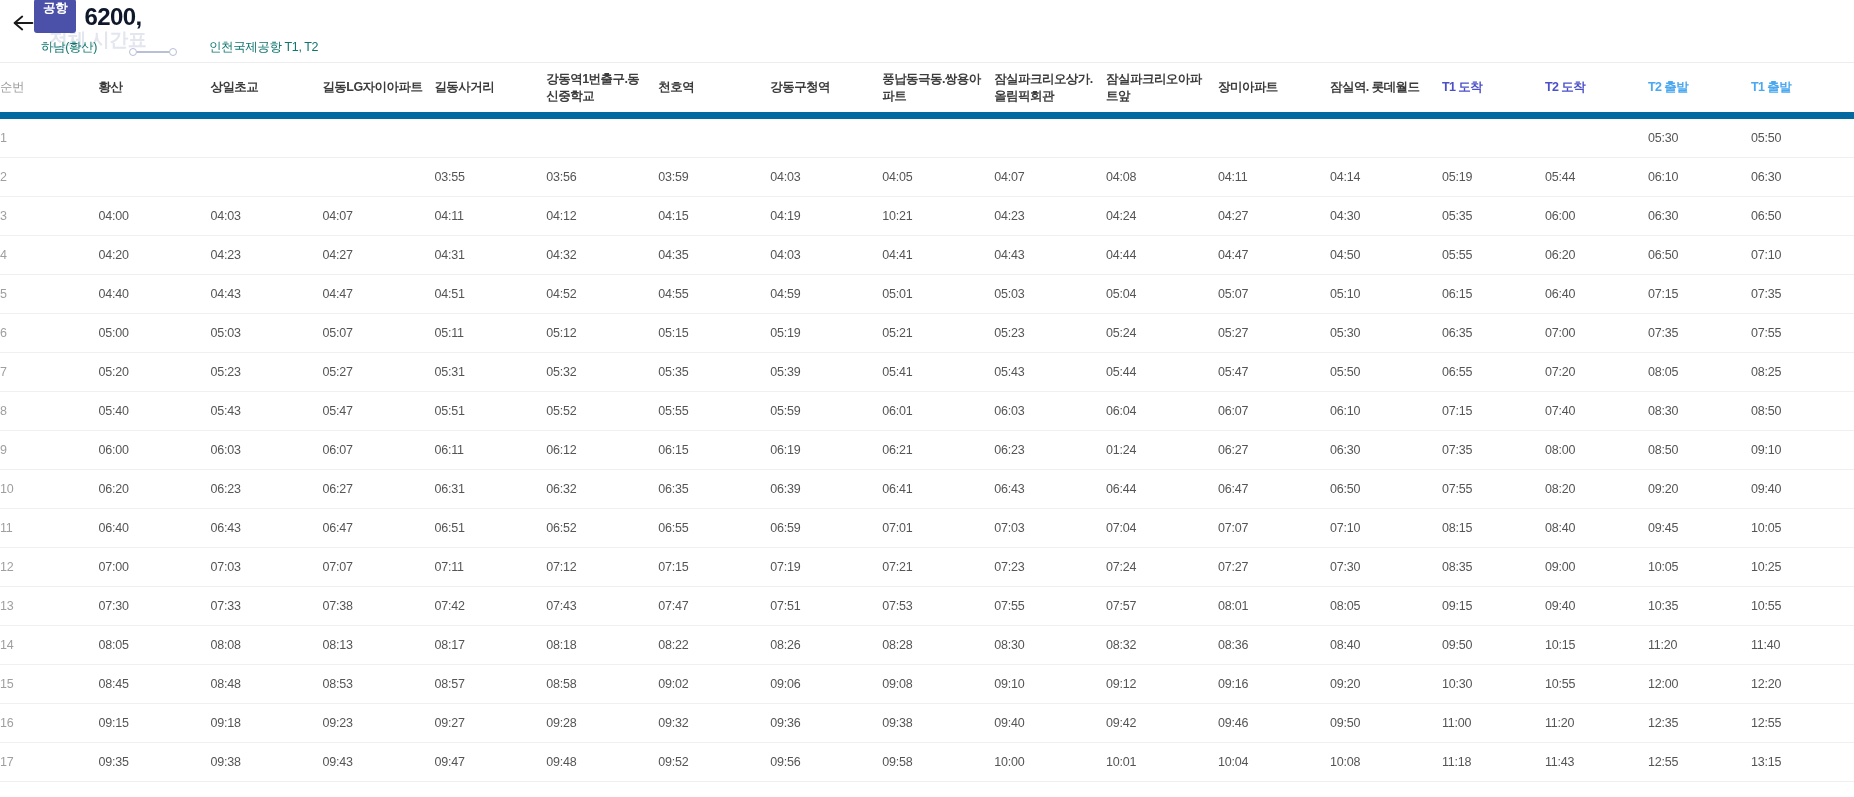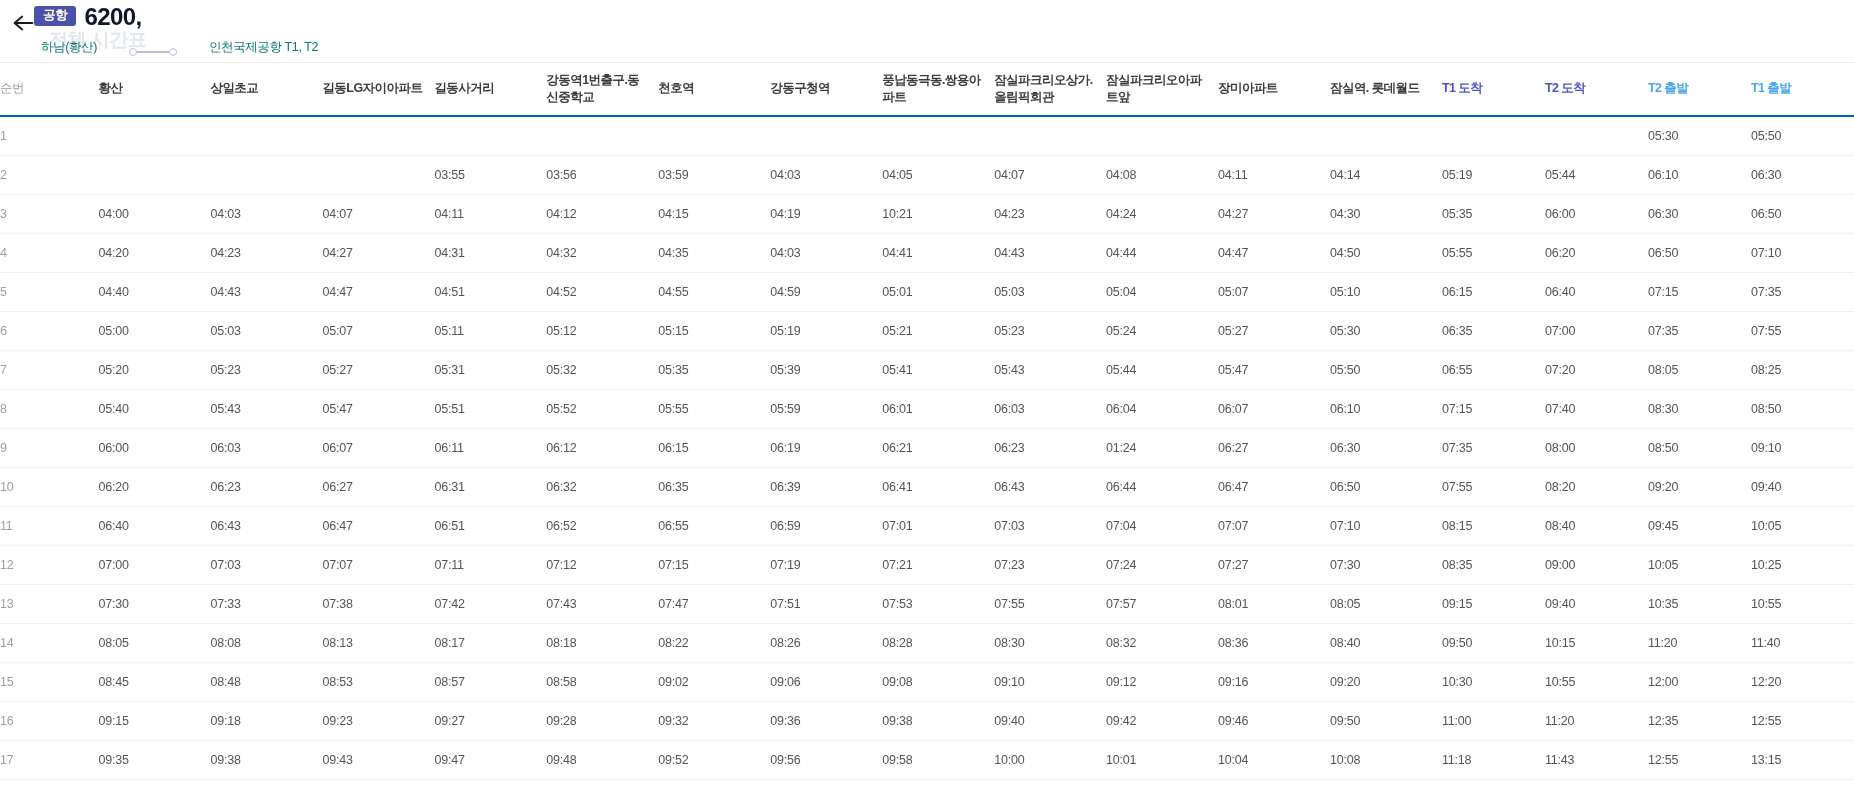--- a/index.html
+++ b/index.html
@@ -47,21 +47,21 @@
   .route-title-line{
     display:flex;align-items:center;gap:8px;
     height:28px;
   }
   .badge-airport{
     display:inline-block;
     background:#4b50a8;
     color:#fff;
     font-size:12.5px;
     font-weight:700;
-    padding:3px 9px 4px;
+    padding:3px 9px 19px;
     border-radius:3px;
     line-height:1;
     letter-spacing:-0.3px;
   }
   .route-number{
     font-size:24px;
     font-weight:700;
     color:#0f172a;
     letter-spacing:-0.6px;
     line-height:1;
@@ -105,21 +105,21 @@
     height:735px;
     overflow:hidden;
   }
   table.timetable{
     border-collapse:collapse;
     width:1854px;
     table-layout:fixed;
   }
   table.timetable thead tr{
     border-top:1px solid #ededed;
-    border-bottom:2px solid #0369a1;
+    border-bottom:7px solid #0369a1;
     margin-left:8px;
   }
   table.timetable thead th{
     height:53px;
     vertical-align:middle;
     text-align:left;
     font-size:12.5px;
     font-weight:700;
     color:#3c3c3c;
     letter-spacing:-0.55px;

